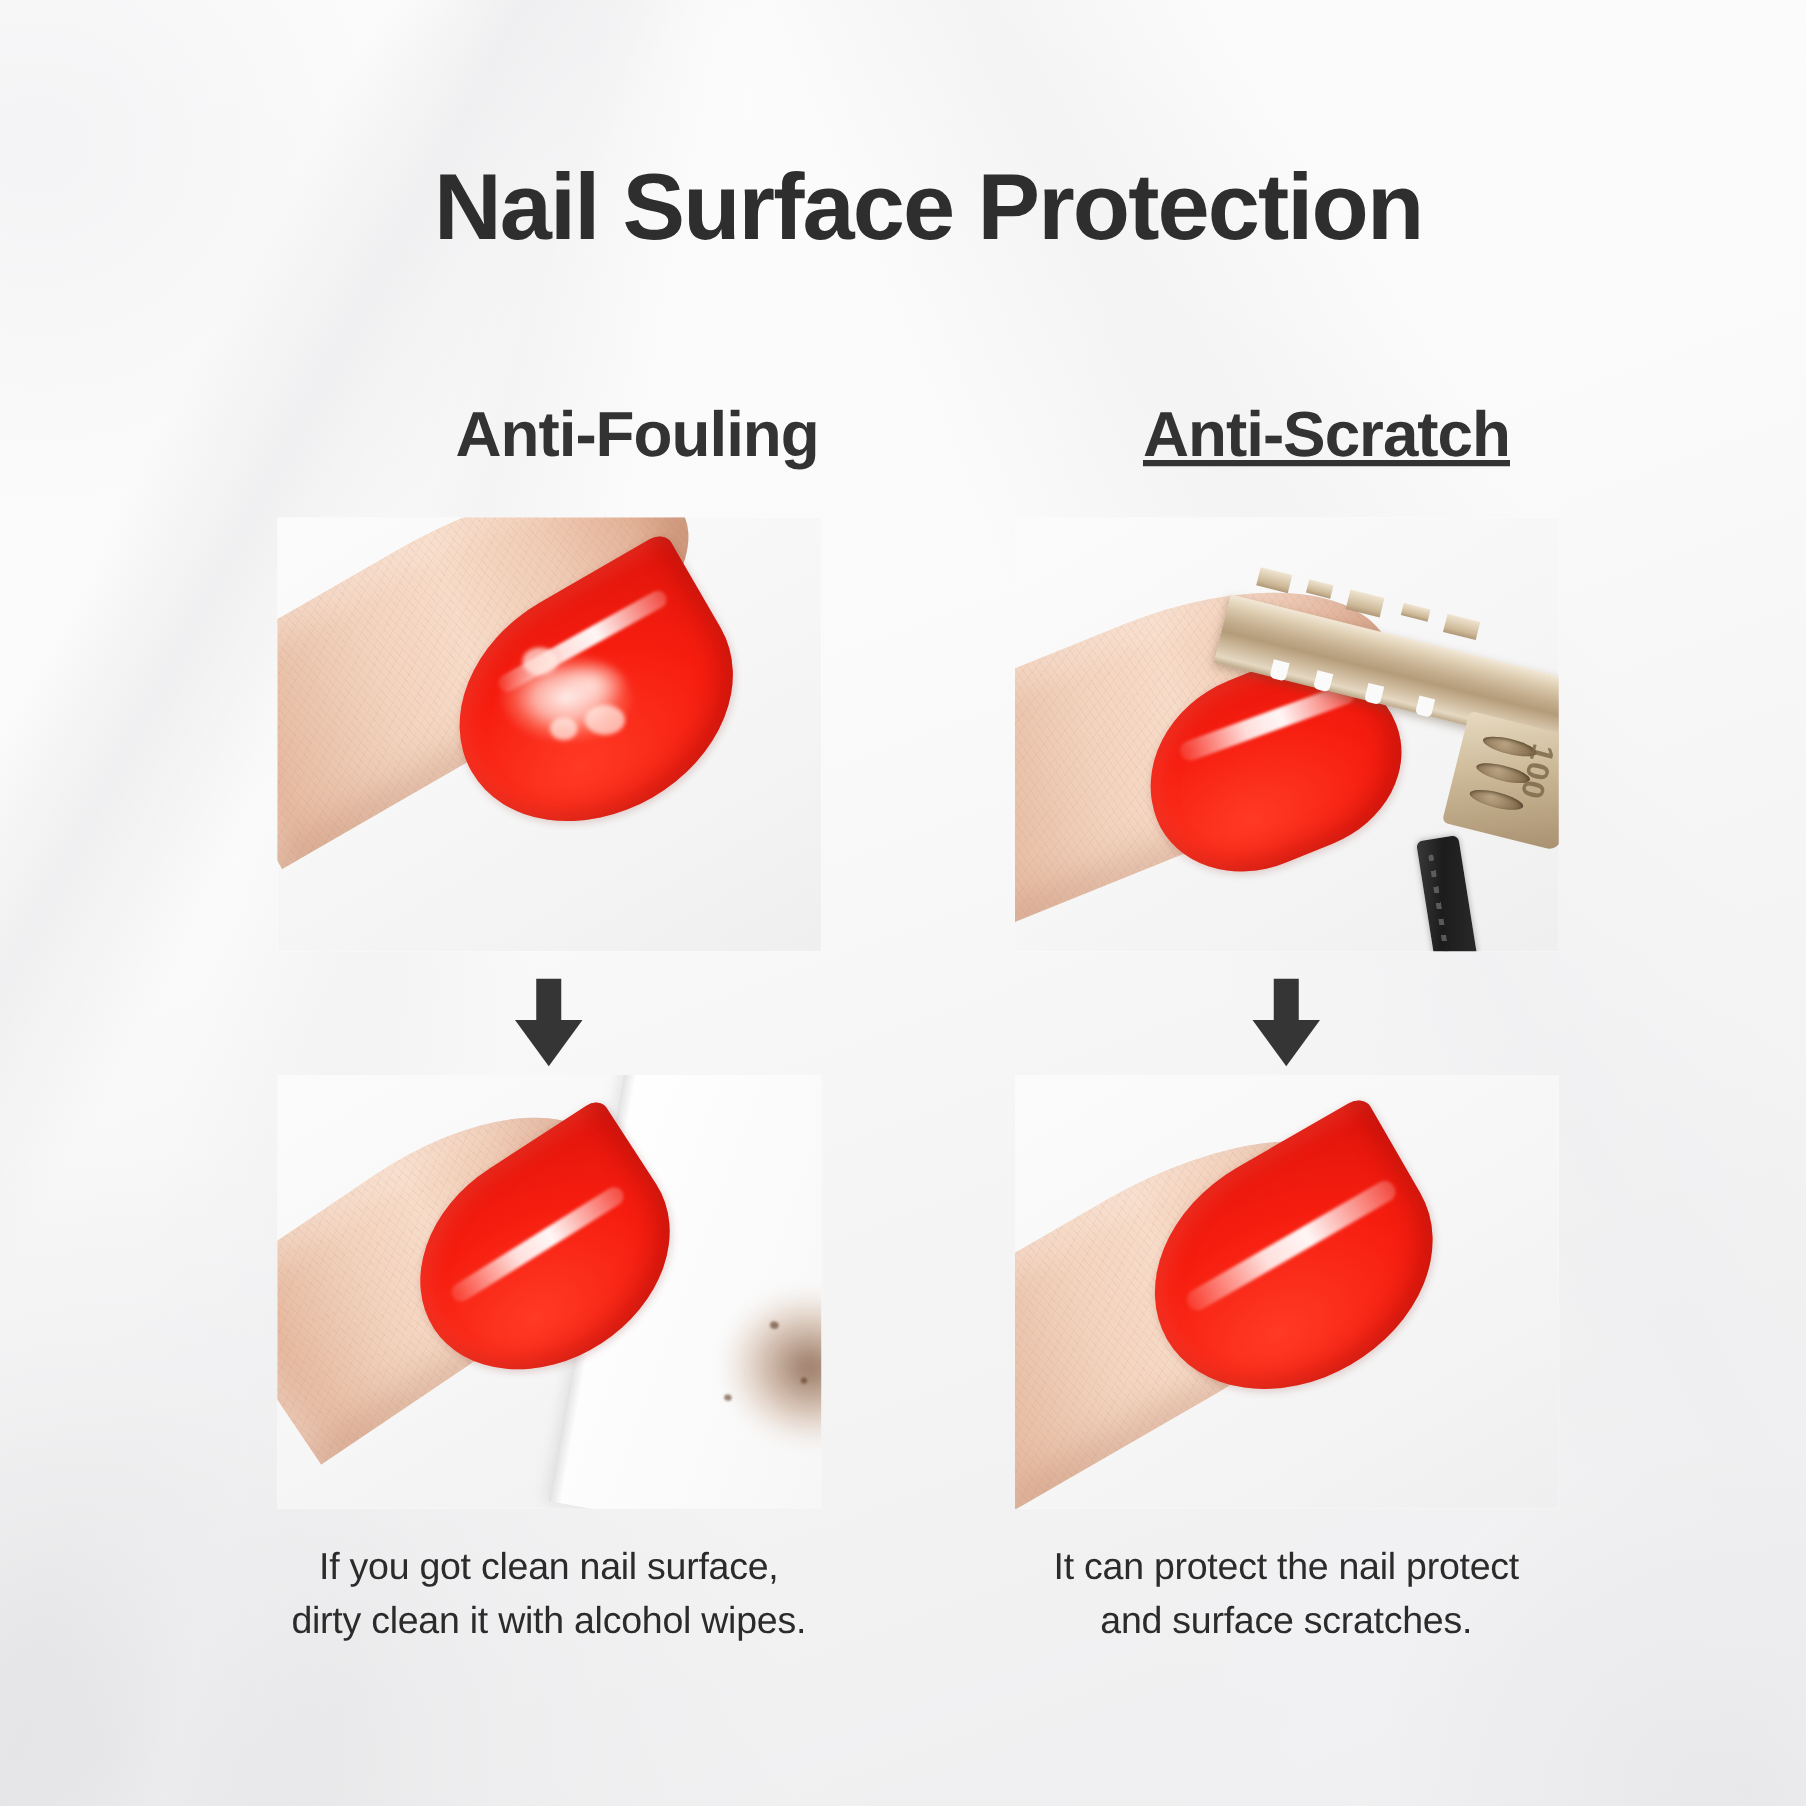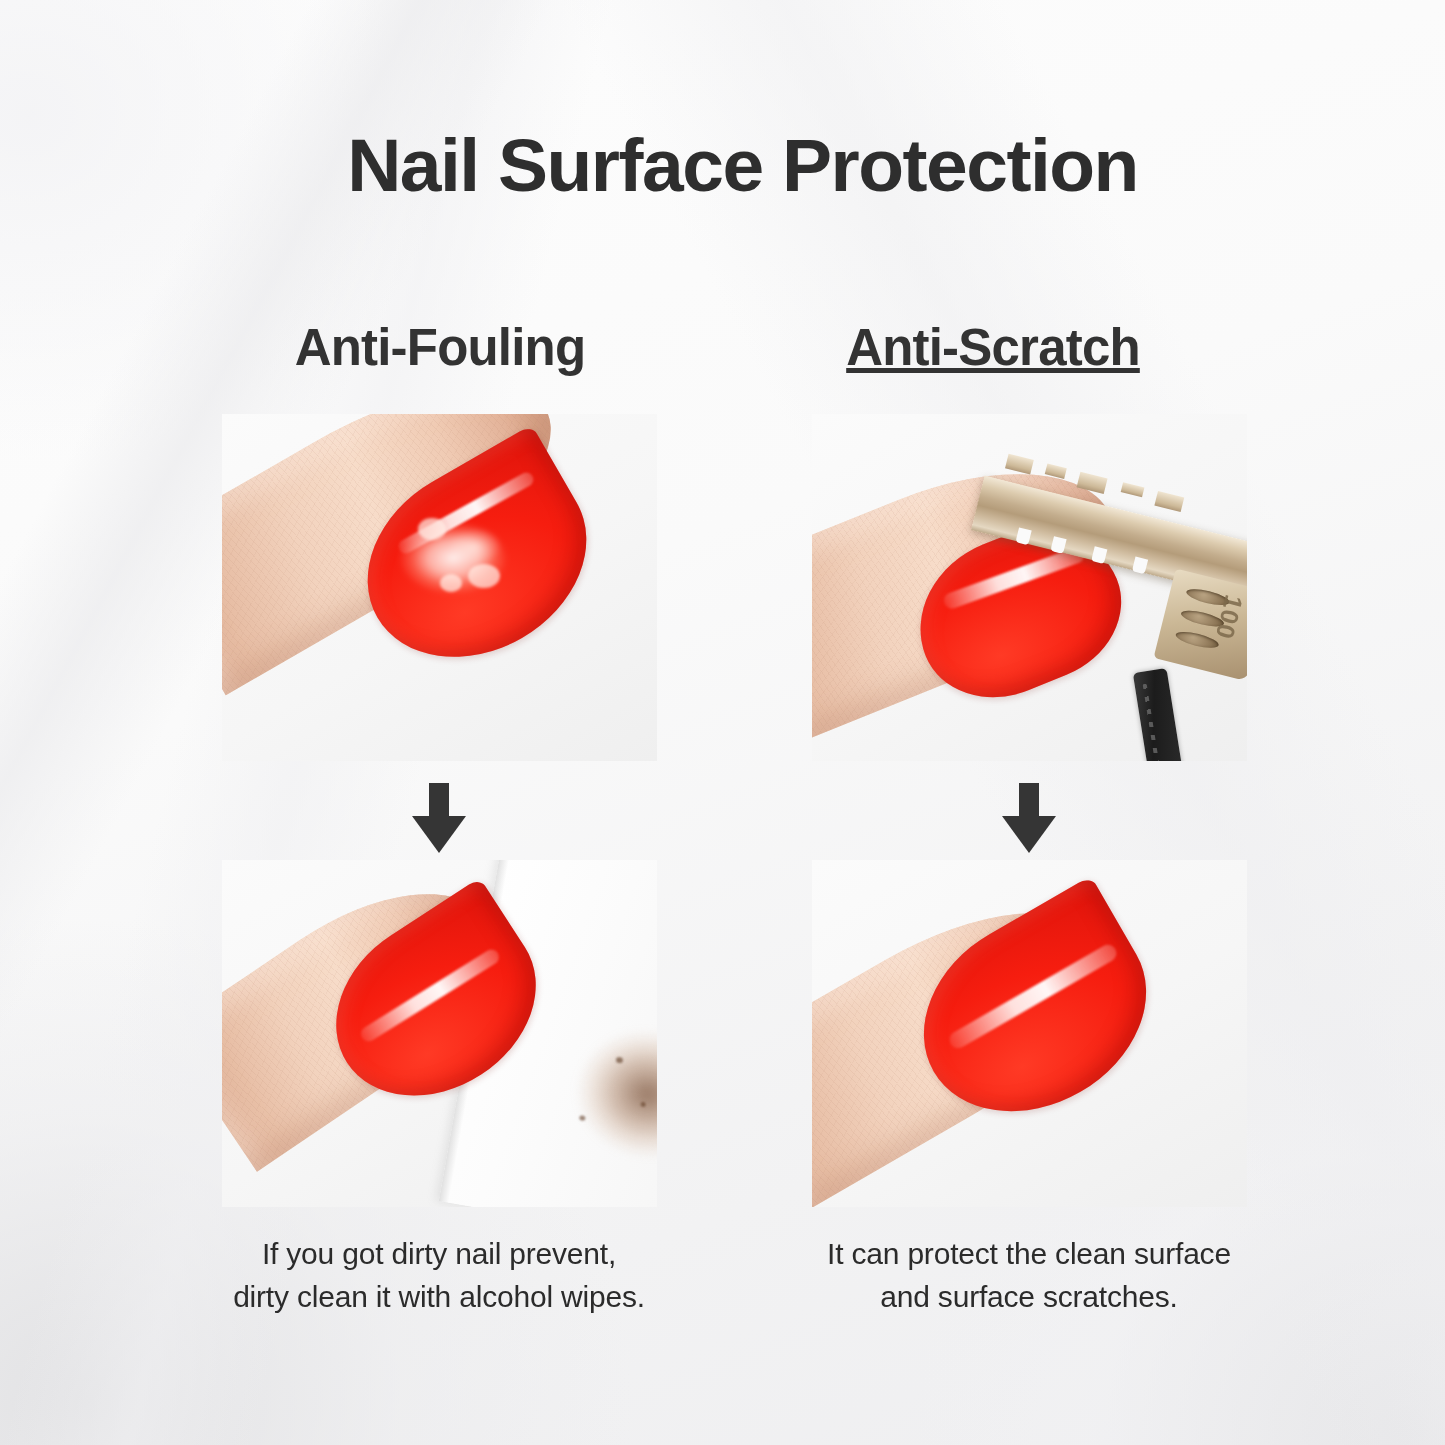--- a/index.html
+++ b/index.html
@@ -39,21 +39,21 @@
     color: #2e2e2e;
     font-family: "Liberation Sans", sans-serif;
     line-height: 1.0;
     padding-left: 40px;
   }
 
   .col-title {
     position: absolute;
     top: 322px;
     width: 430px;
-    text-align: center;
+    text-align: right;
     font-size: 51px;
     font-weight: 700;
     letter-spacing: -0.8px;
     color: #333333;
     line-height: 1.0;
   }
   .col-title.left  { left: 225px; }
   .col-title.right { left: 778px; text-decoration: underline; }
 
   
@@ -387,22 +387,22 @@
     <div class="arrow-shaft"></div>
     <div class="arrow-head"></div>
   </div>
 
   <div class="arrow right">
     <div class="arrow-shaft"></div>
     <div class="arrow-head"></div>
   </div>
 
   <p class="caption left">
-    <span class="line">If you got dirty nail prevent,</span>
+    <span class="line">If you got clean nail surface,</span>
     <span class="line">dirty clean it with alcohol wipes.</span>
   </p>
 
   <p class="caption right">
-    <span class="line">It can protect the clean surface</span>
+    <span class="line">It can protect the nail protect</span>
     <span class="line">and surface scratches.</span>
   </p>
 
 </div>
 
 </body></html>

